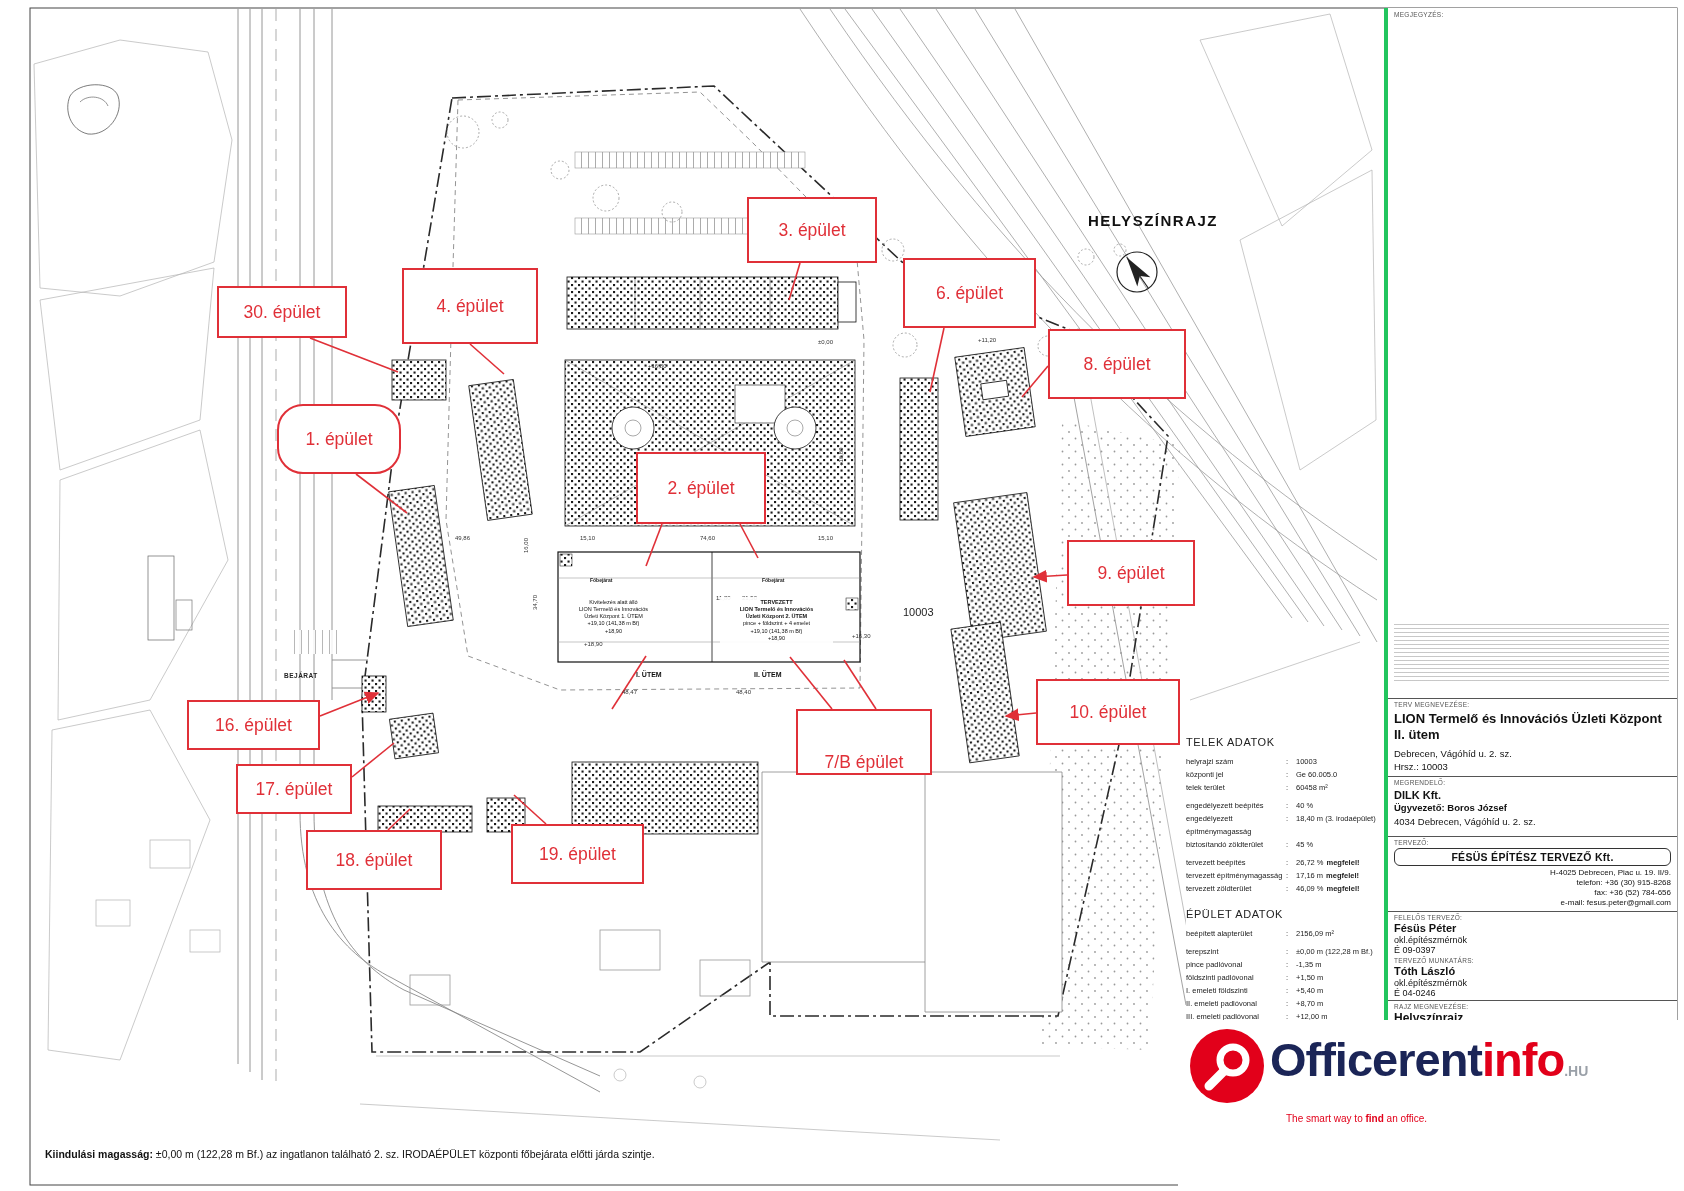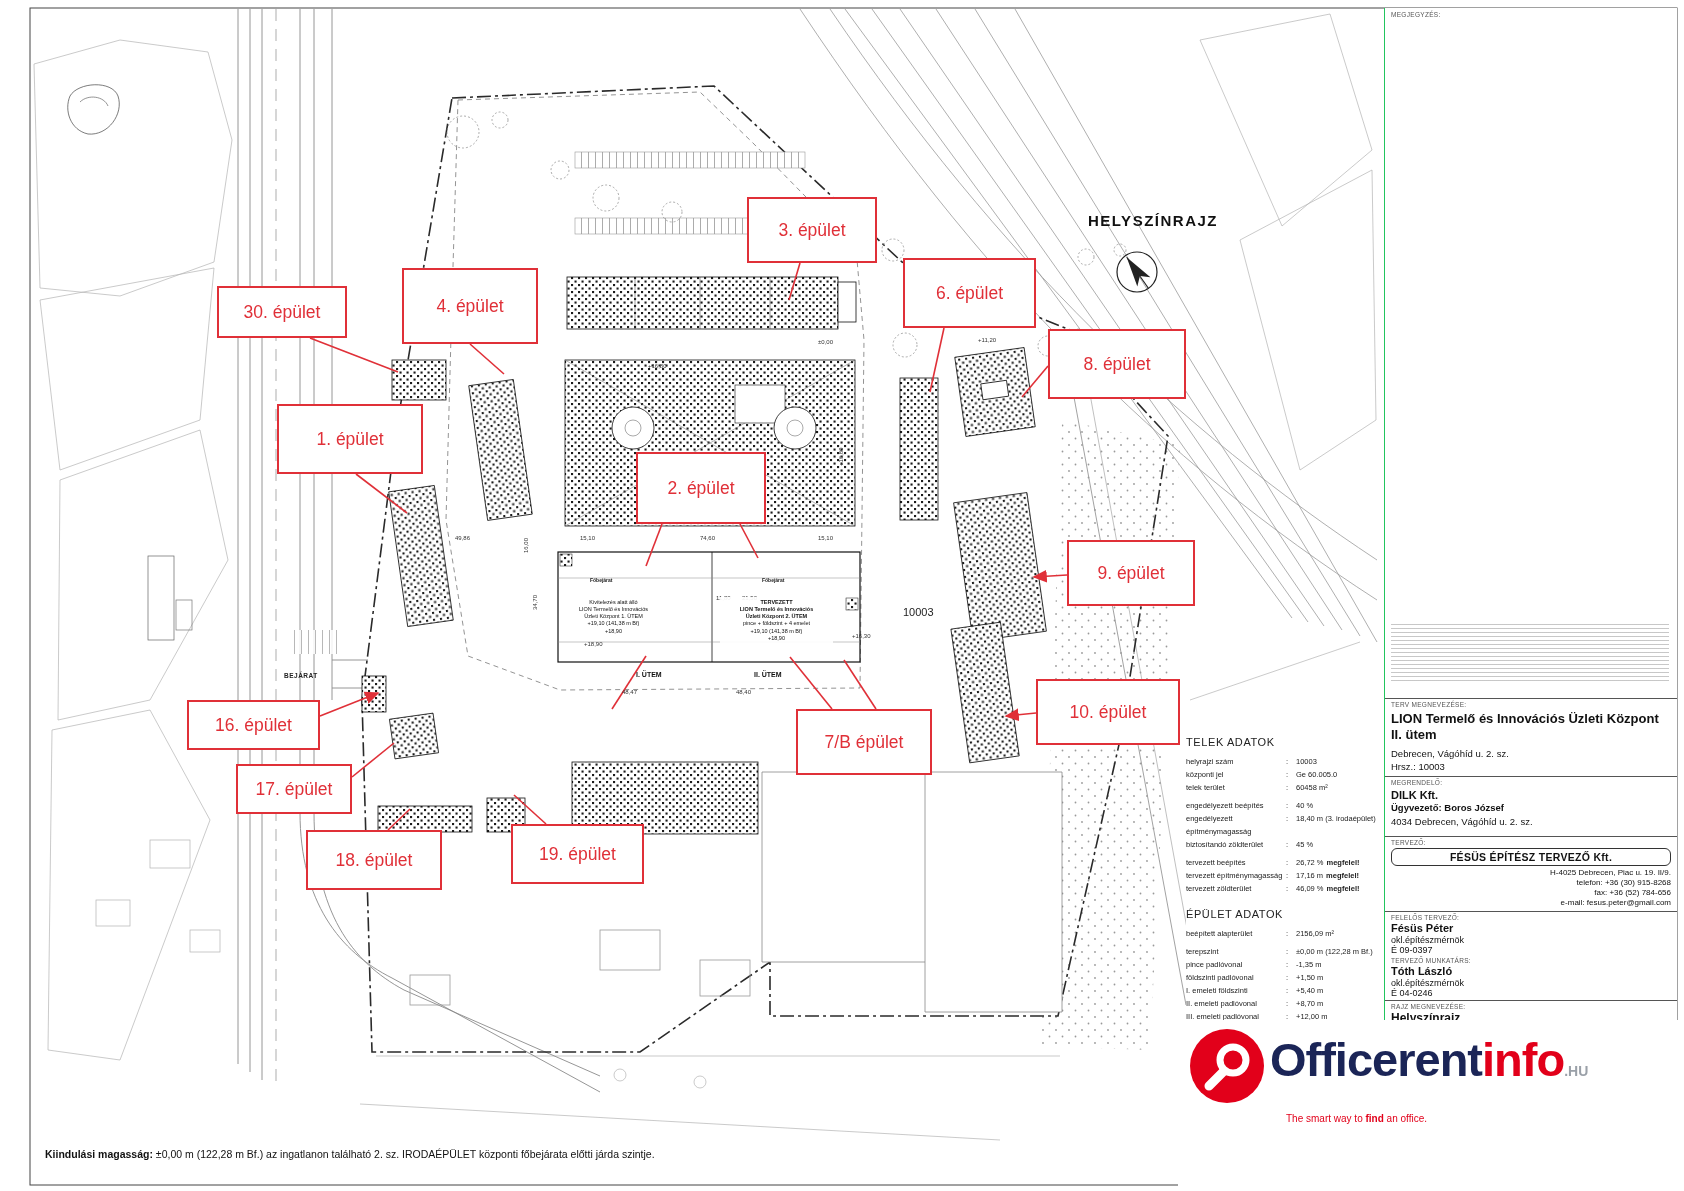--- a/index.html
+++ b/index.html
@@ -25,21 +25,21 @@
   .drow { display:flex; font-size:7.5px; line-height:13px; }
   .drow .l { width:100px; flex:none; }
   .drow .c { width:10px; flex:none; }
   .drow .v { flex:1; }
   .drow .n { font-weight:bold; margin-left:3px; }
   .dgap { height:5px; }
   .datapanel .second { margin-top:13px; }
 
   
   .titleblock { position:absolute; left:1384px; top:8px; width:293px; height:1177px; z-index:4;
-                border-left:1px solid #22c55e; background:#fff; color:#111; }
+                border-left:4px solid #22c55e; background:#fff; color:#111; }
   .tb-abs { position:absolute; left:6px; right:6px; }
   .tb-label { font-size:6.5px; color:#555; letter-spacing:.3px; }
   .tb-line { position:absolute; left:0; right:0; border-top:1px solid #555; }
   .fineprint { position:absolute; left:6px; right:8px; top:616px; height:60px; opacity:.55;
                background:repeating-linear-gradient(to bottom,#9a9a9a 0 1px,transparent 1px 4px); }
   .tb-name { font-size:13px; font-weight:bold; line-height:1.25; }
   .tb-sub { font-size:9.5px; }
   .tb-bold { font-weight:bold; }
   .tb-company { border:1px solid #333; text-align:center; font-weight:bold; font-size:10.5px; padding:2px 0; letter-spacing:.3px; }
   .tb-contact { font-size:8px; text-align:right; line-height:10px; }
@@ -296,36 +296,36 @@
     </div>
   <div class="co" style="left:747px; top:197px; width:130px; height:66px;">
       <span>3. épület</span>
     </div>
   <div class="co" style="left:903px; top:258px; width:133px; height:70px;">
       <span>6. épület</span>
     </div>
   <div class="co" style="left:1048px; top:329px; width:138px; height:70px;">
       <span>8. épület</span>
     </div>
-  <div class="co" style="left:277px; top:404px; width:146px; height:70px;">
+  <div class="co" style="left:277px; top:404px; width:124px; height:70px;border-radius:26px;">
       <span>1. épület</span>
     </div>
   <div class="co" style="left:636px; top:452px; width:130px; height:72px;">
       <span>2. épület</span>
     </div>
   <div class="co" style="left:1067px; top:540px; width:128px; height:66px;">
       <span>9. épület</span>
     </div>
   <div class="co" style="left:1036px; top:679px; width:144px; height:66px;">
       <span>10. épület</span>
     </div>
   <div class="co" style="left:187px; top:700px; width:133px; height:50px;">
       <span>16. épület</span>
     </div>
-  <div class="co" style="left:796px; top:709px; width:136px; height:66px;">
+  <div class="co" style="left:796px; top:709px; width:136px; height:66px;align-items:flex-end;">
       <span>7/B épület</span>
     </div>
   <div class="co" style="left:236px; top:764px; width:116px; height:50px;">
       <span>17. épület</span>
     </div>
   <div class="co" style="left:306px; top:830px; width:136px; height:60px;">
       <span>18. épület</span>
     </div>
   <div class="co" style="left:511px; top:824px; width:133px; height:60px;">
       <span>19. épület</span>

